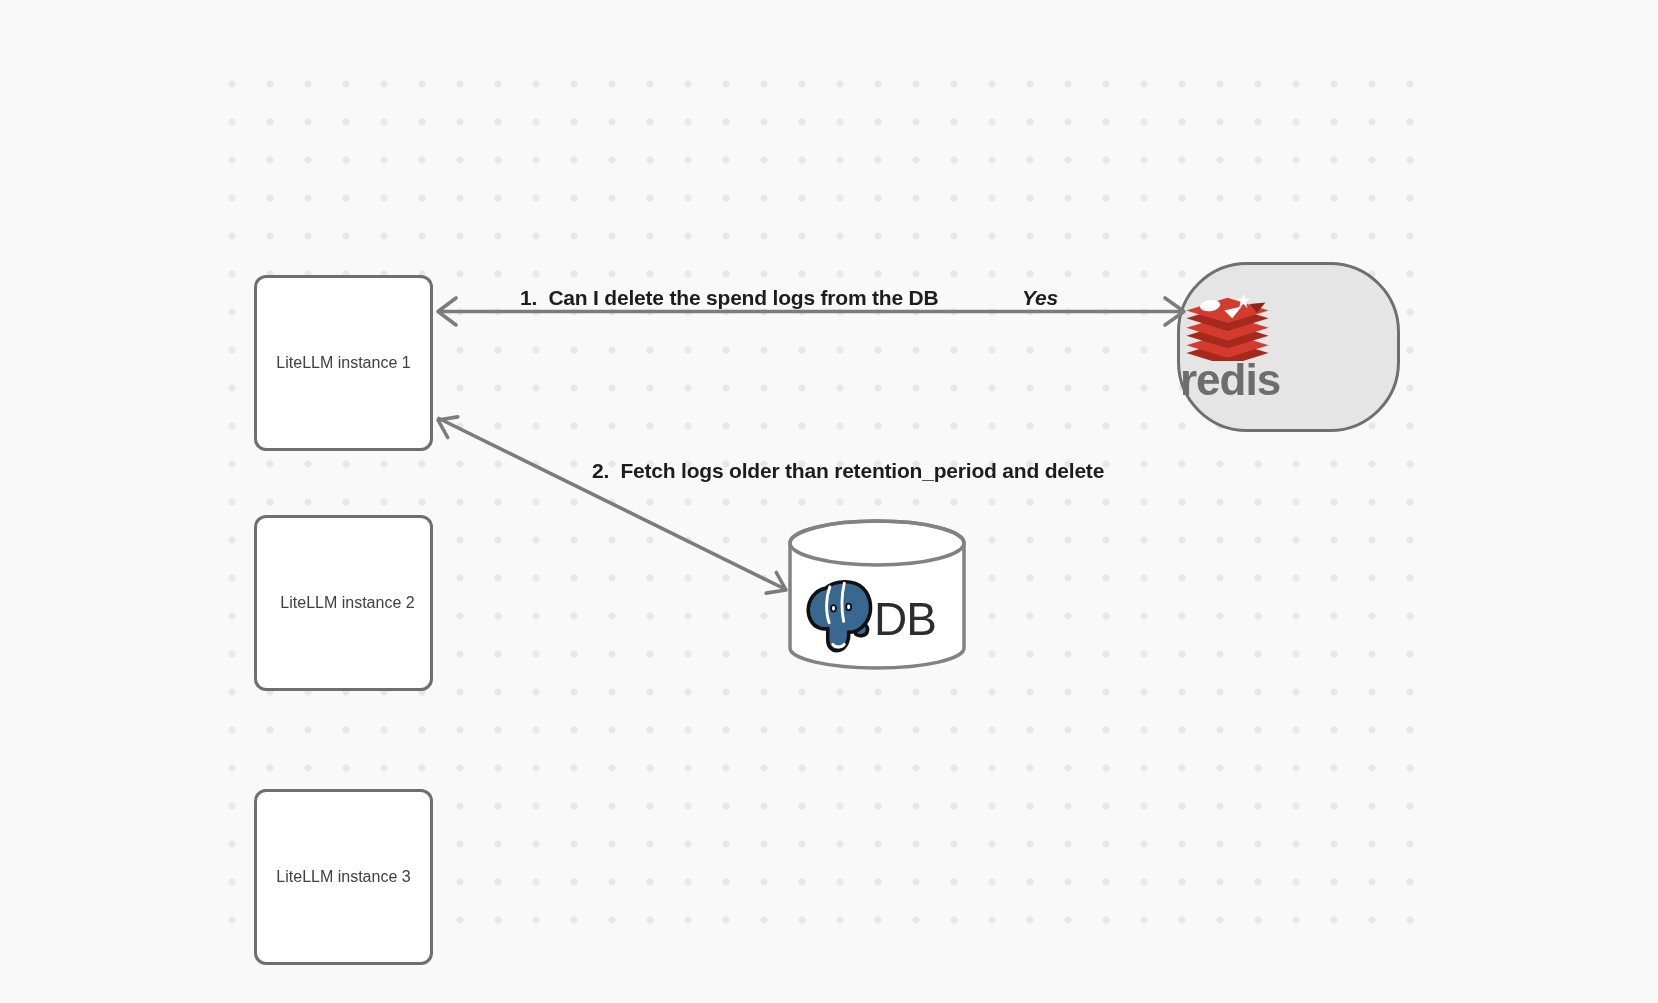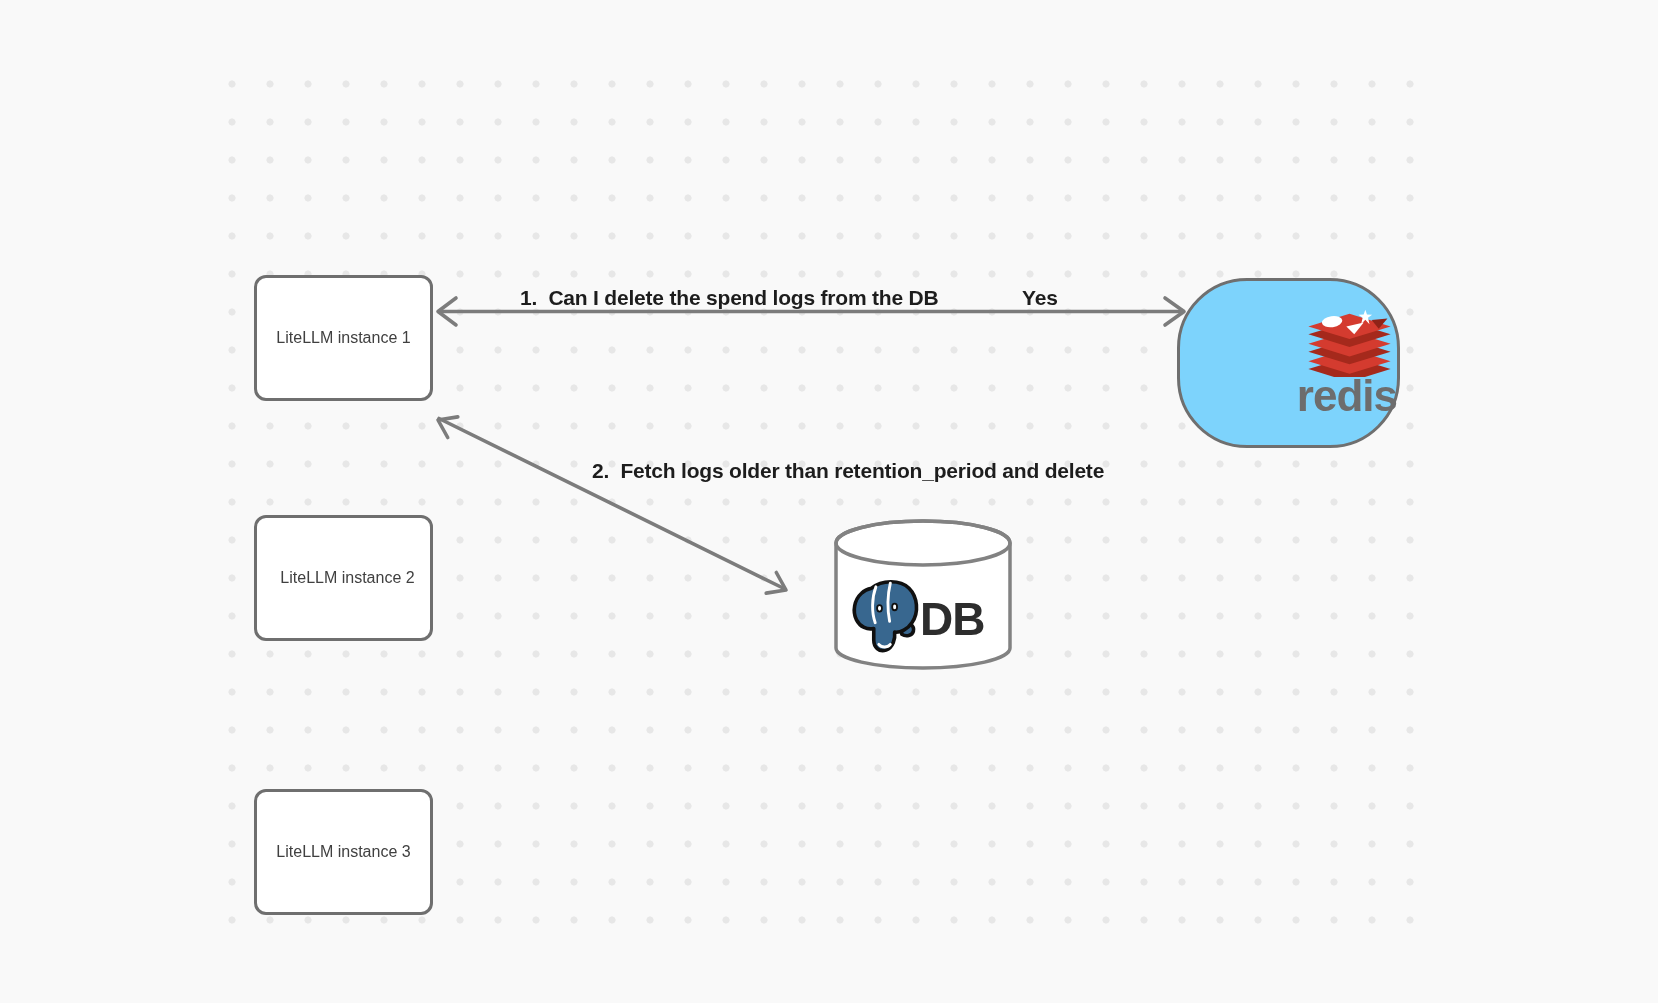--- a/index.html
+++ b/index.html
@@ -7,51 +7,51 @@
     width:1658px;height:1003px;position:relative;overflow:hidden;
     background:#f9f9f9;
     font-family:"Liberation Sans", sans-serif;
   }
   .dot-grid{
     position:absolute;left:213px;top:65px;width:1216px;height:874px;
     background-image:radial-gradient(circle,#e7e7e7 3.2px,rgba(231,231,231,0) 3.9px);
     background-size:38px 38px;
   }
   .node-box{
-    position:absolute;width:179px;height:126px;box-sizing:border-box;
+    position:absolute;width:179px;height:176px;box-sizing:border-box;
     background:#ffffff;border:3.5px solid #6f6f6f;border-radius:12px;
     display:flex;align-items:center;justify-content:center;
     font-size:16px;color:#404040;text-align:center;
   }
   .box1{left:254px;top:275px;}
   .box2{left:254px;top:515px;padding-left:8px;}
   .box3{left:254px;top:757px;margin-top:32px;}
   .redis-node{
-    position:absolute;left:1177px;top:278px;width:223px;height:170px;box-sizing:border-box;
-    background:#7dd3fc;border:3.5px solid #6f6f6f;border-radius:70px;
-    display:flex;flex-direction:column;align-items:flex-end;justify-content:center;
+    position:absolute;left:1177px;top:262px;width:223px;height:170px;box-sizing:border-box;
+    background:#e5e5e5;border:3.5px solid #6f6f6f;border-radius:70px;
+    display:flex;flex-direction:column;align-items:flex-start;justify-content:center;
   }
   .redis-wordmark{
     font-size:44px;font-weight:bold;color:#6d6d6d;letter-spacing:-1px;
     line-height:1;margin-top:-3px;
   }
-  .db-node{position:absolute;left:834px;top:518px;width:178px;height:154px;font-weight:bold;}
+  .db-node{position:absolute;left:788px;top:518px;width:178px;height:154px;}
   .db-cyl{position:absolute;left:0;top:0;}
   .pg-elephant{position:absolute;left:16px;top:60px;}
   .db-label{
     position:absolute;left:86px;top:78px;font-size:46px;color:#2d2d2d;
     letter-spacing:-1px;line-height:1;
   }
   .edges-overlay{position:absolute;left:0;top:0;width:1658px;height:1003px;pointer-events:none;}
   .edge-label{
     position:absolute;font-weight:bold;font-size:21px;color:#1d1d1d;
     letter-spacing:-0.2px;line-height:1;white-space:pre;
   }
   .edge-label-1{left:492px;top:287px;margin-left:28px;}
-  .edge-response-yes{left:1022px;top:287px;}
+  .edge-response-yes{left:1022px;top:287px;font-style:italic;}
   .edge-label-2{left:592px;top:460px;}
 </style>
 </head>
 <body>
 
 <div class="dot-grid"></div>
 
 <div class="node-box box1">
   <span>LiteLLM instance 1</span>
 </div>

